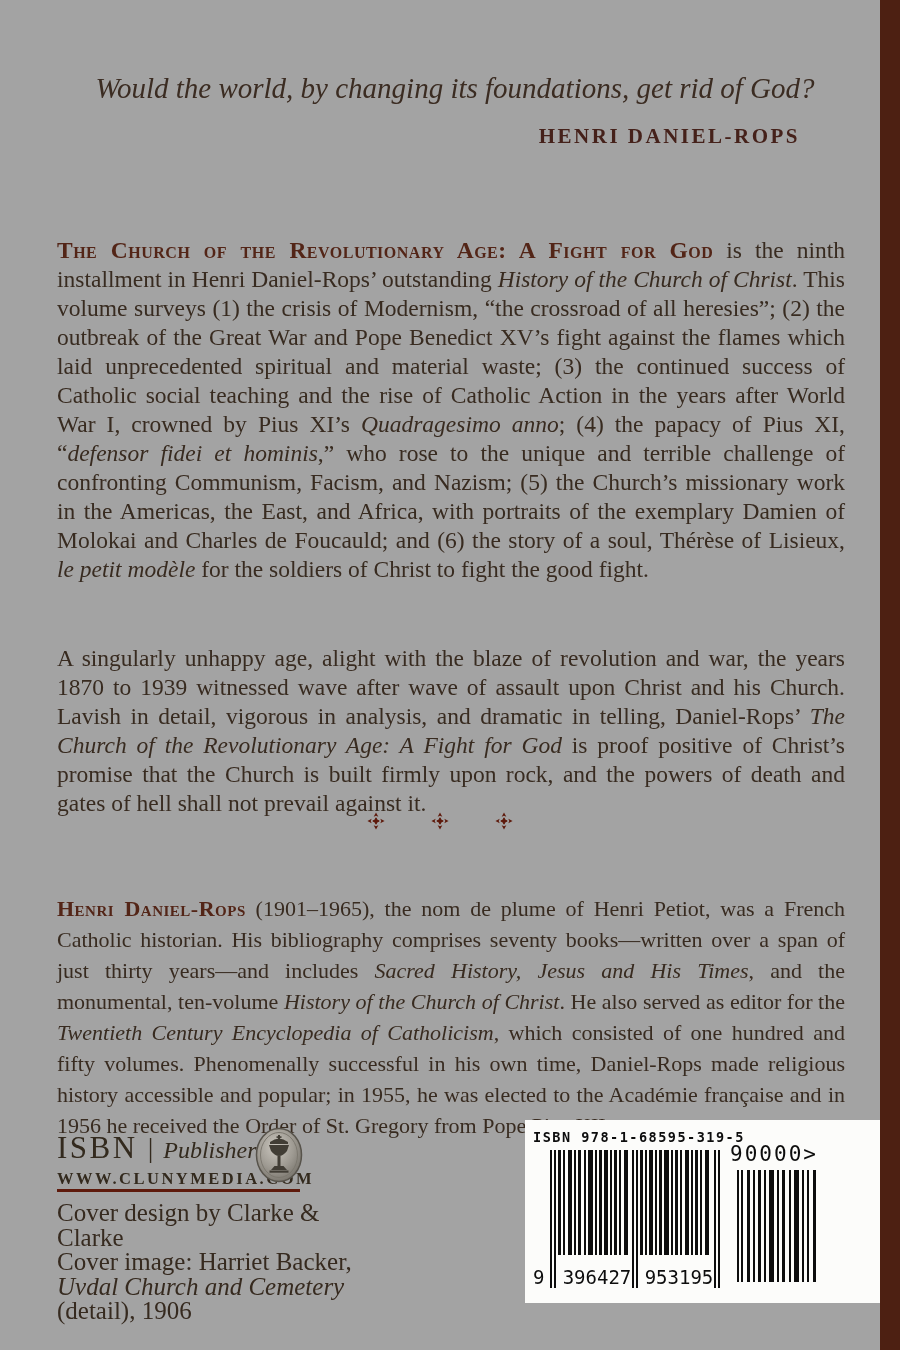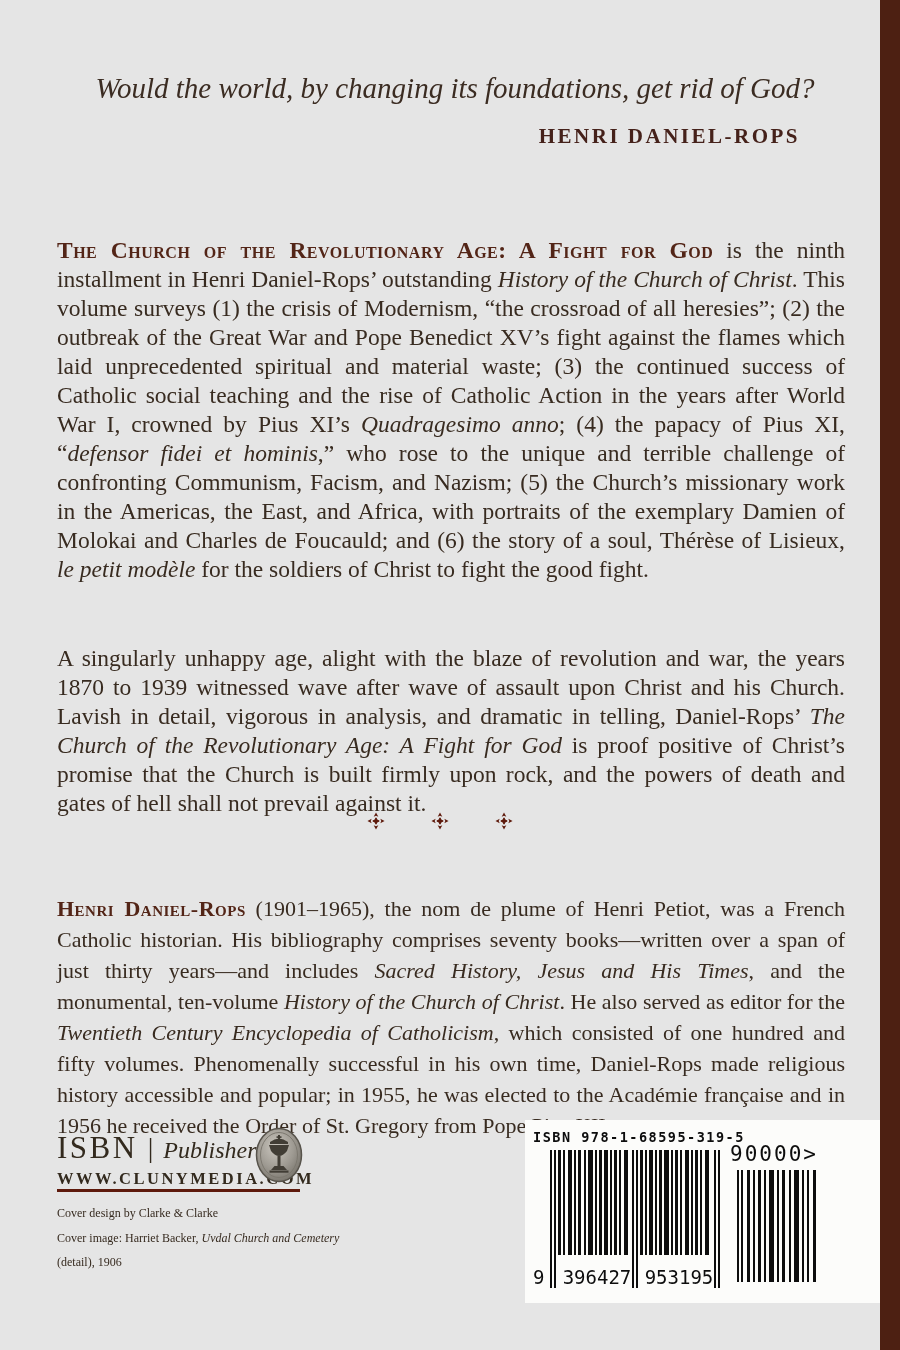--- a/index.html
+++ b/index.html
@@ -1,18 +1,18 @@
 <!DOCTYPE html>
 <html><head>
 <meta charset="utf-8">
 <style>
   html,body{margin:0;padding:0;background:#d8cdb8;}
   .page{
     position:relative;width:900px;height:1350px;margin:0 auto;
-    background:#e5e5e5;overflow:hidden;
+    background:#a3a3a3;overflow:hidden;
     font-family:"Liberation Serif",serif;color:#362a1f;
   }
   .spine{position:absolute;top:0;right:0;width:20px;height:1350px;background:#4d2012;}
 
   .quote{
     position:absolute;left:60px;width:790px;top:72px;
     text-align:center;font-style:italic;font-size:29px;color:#3b2c22;
   }
   .attribution{
     position:absolute;right:100px;top:124px;
@@ -39,21 +39,21 @@
   .publisher{position:absolute;left:57px;top:1130px;width:320px;color:#332a1e;}
   .cluny-line{display:flex;align-items:baseline;gap:10px;}
   .cluny-name{font-size:31px;letter-spacing:2.5px;color:#332a1e;}
   .cluny-sep{font-size:28px;font-weight:400;transform:translateY(-1px);}
   .cluny-tag{font-style:italic;font-size:24px;}
   .website{margin-top:3px;font-size:16.5px;font-weight:700;letter-spacing:2.5px;color:#332a1e;}
   .medallion{position:absolute;left:198px;top:-3px;}
 
   .rule{position:absolute;left:57px;top:1189px;width:243px;height:3px;background:#5e1a0c;}
 
-  .credits{position:absolute;left:57px;top:1201px;width:300px;font-size:12px;line-height:24.5px;color:#362a1f;}
+  .credits{position:absolute;left:57px;top:1201px;width:300px;font-size:25px;line-height:24.5px;color:#362a1f;}
   .credits .line{display:block;}
 
   .barcode-box{
     position:absolute;left:525px;top:1120px;width:374px;height:183px;
     background:#fcfcfa;
   }
   .isbn-label{
     position:absolute;left:8px;top:9px;width:194px;text-align:center;
     font-family:"DejaVu Sans Mono",monospace;font-size:13.5px;font-weight:700;
     letter-spacing:1.5px;color:#0d0d0d;white-space:nowrap;

